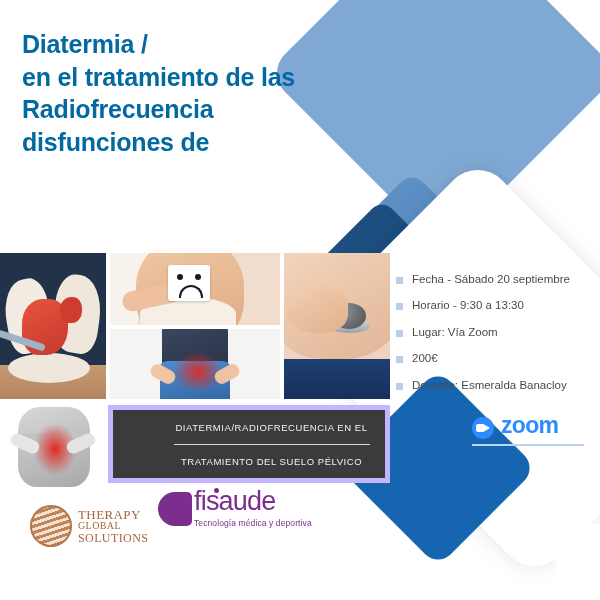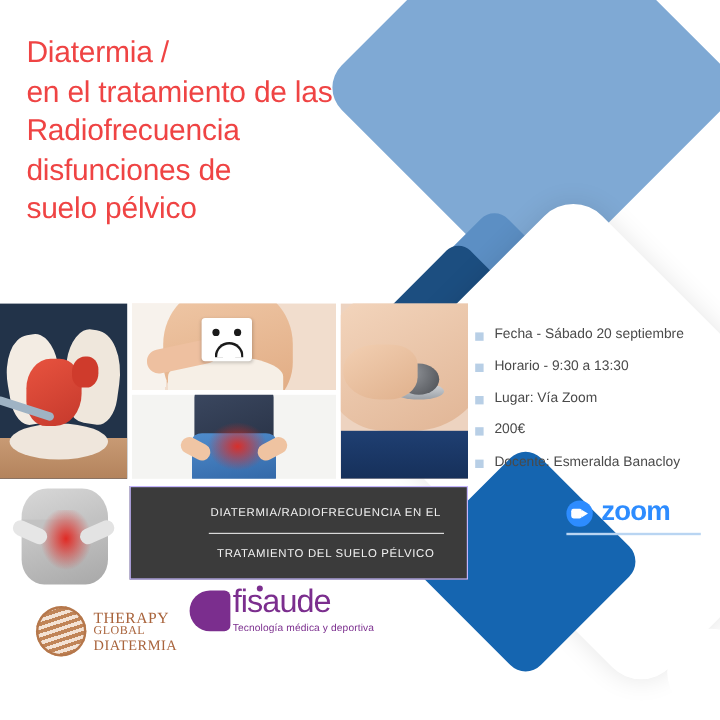--- a/index.html
+++ b/index.html
@@ -32,21 +32,21 @@
     box-shadow:0 0 22px rgba(0,0,0,.10);
   }
   #white-dot{
     left:556px;top:524px;width:72px;height:72px;background:#ffffff;
     border-radius:50%;
   }
 
   
   #title{
     position:absolute;left:22px;top:28px;width:330px;
-    font-size:25px;line-height:1.30;font-weight:normal;color:#ef4444;
+    font-size:25px;line-height:1.30;font-weight:bold;color:#0369a1;
     letter-spacing:-.2px;
   }
   #title span{display:block;}
 
   
   #collage{position:absolute;left:0;top:253px;width:390px;height:237px;}
   .cell{position:absolute;overflow:hidden;background:#e9e9e9;}
 
   
   #c1{left:0;top:0;width:106px;height:146px;background:#223349;}
@@ -118,21 +118,21 @@
   #c5 .pain{position:absolute;left:32px;top:22px;width:46px;height:52px;
        background:radial-gradient(ellipse at 50% 46%,rgba(226,34,28,.95),rgba(226,34,28,0) 66%);}
   #c5 .hl{position:absolute;left:10px;top:34px;width:30px;height:13px;
        background:#e6e6e6;border-radius:10px;transform:rotate(24deg);}
   #c5 .hr{position:absolute;left:66px;top:34px;width:30px;height:13px;
        background:#e3e3e3;border-radius:10px;transform:rotate(-24deg);}
 
   
   #banner{
     position:absolute;left:108px;top:405px;width:282px;height:78px;
-    background:#3B3B3B;border:1px solid #c4b5fd;box-sizing:border-box;
+    background:#3B3B3B;border:5px solid #c4b5fd;box-sizing:border-box;
     display:flex;flex-direction:column;align-items:center;justify-content:center;padding-left:45px;
   }
   #banner .bline{
     color:#f2f2f2;font-size:9.5px;letter-spacing:.55px;white-space:nowrap;
     text-align:center;
   }
   #banner .rule{width:196px;height:1px;background:#d9d9d9;margin:11px 0;}
 
   
   #details{position:absolute;left:396px;top:272px;width:200px;}
@@ -204,21 +204,20 @@
   <div class="shape" id="sq-navy-a"></div>
   <div class="shape" id="white-panel"></div>
   <div class="shape" id="sq-blue-big"></div>
   <div class="shape" id="white-dot"></div>
 
   <div id="title">
     <span>Diatermia /</span>
     <span>en el tratamiento de las</span>
     <span>Radiofrecuencia</span>
     <span>disfunciones de</span>
-    <span>suelo pélvico</span>
   </div>
 
   <div id="collage">
 
     <div class="cell" id="c1">
       <div class="floor"></div>
         <div class="bowl"></div>
       <div class="boneL"></div>
         <div class="boneR"></div>
       <div class="red"></div>
@@ -300,21 +299,21 @@
     </div>
     <div class="zword">zoom</div>
   </div>
   <div id="zoomrule"></div>
 
   <div id="logo-therapy">
     <div class="tmark"></div>
     <div class="twords">
       <span class="tw w1">THERAPY</span>
       <span class="tw w2">GLOBAL</span>
-      <span class="tw w3">DIATERMIA</span>
+      <span class="tw w3">SOLUTIONS</span>
     </div>
   </div>
 
   <div id="logo-fisaude">
     <div class="fmark"></div>
     <div class="fwords">
       <span class="fdot"></span>
       <span class="fw">fisaude</span>
       <span class="fsub">Tecnología médica y deportiva</span>
     </div>

